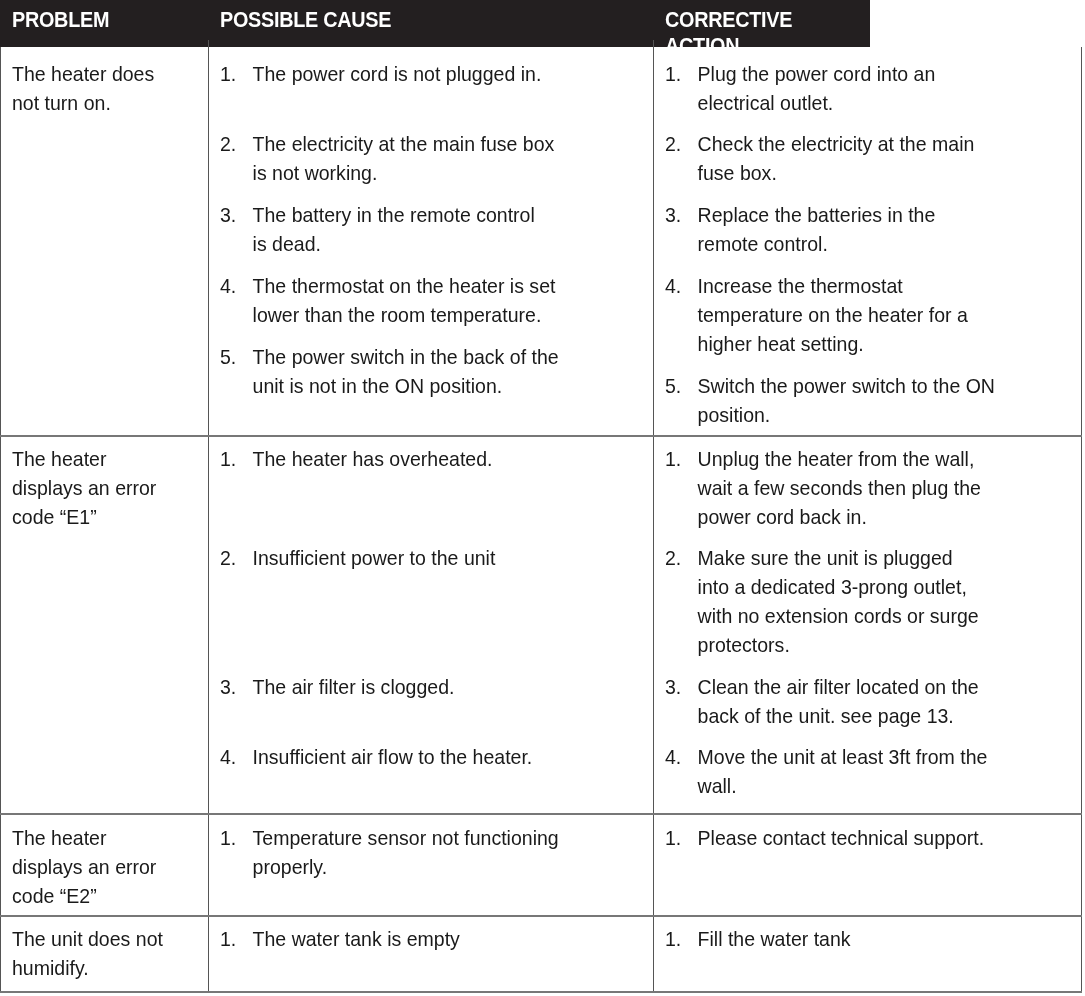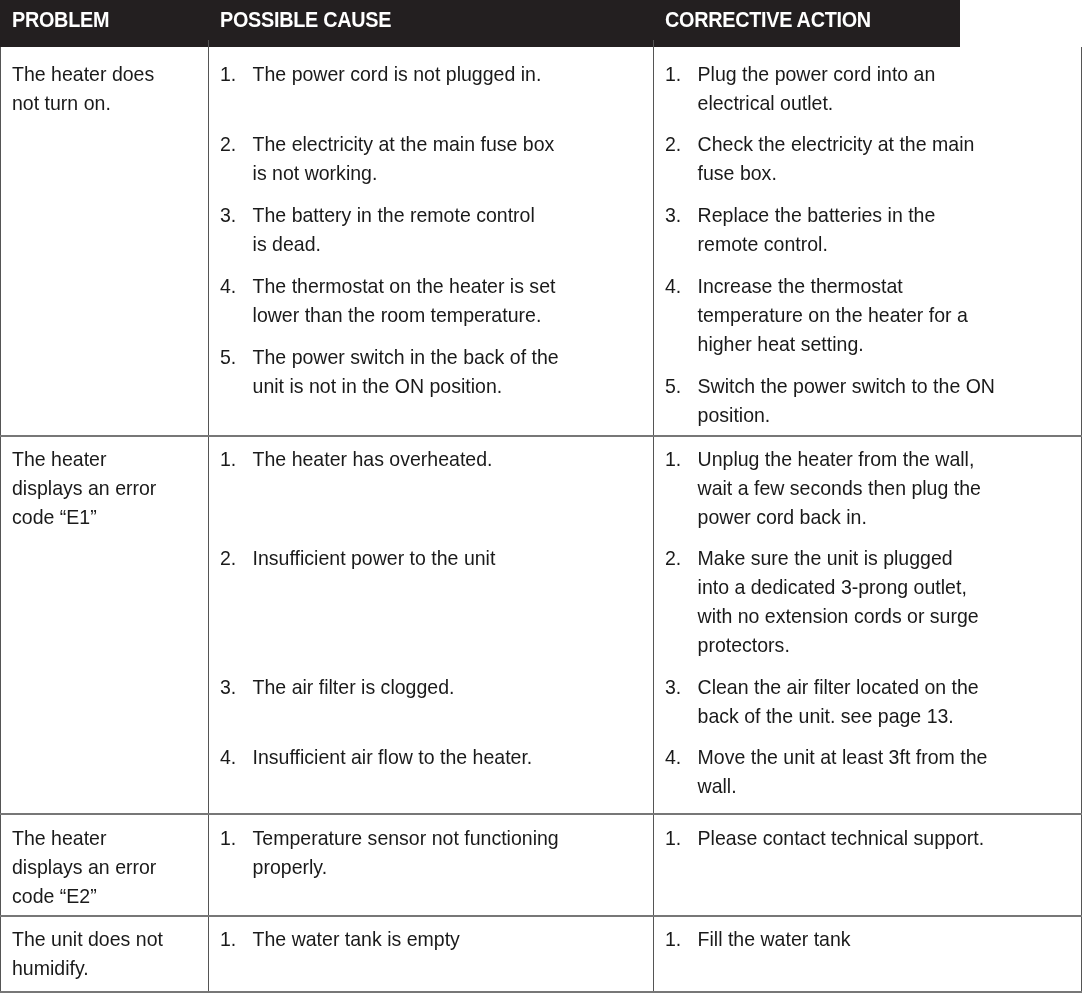--- a/index.html
+++ b/index.html
@@ -1,17 +1,17 @@
 <!DOCTYPE html>
 <html><head>
   <meta charset="utf-8">
   <style>
     html, body { margin: 0; padding: 0; background: #ffffff; }
     body { width: 1085px; height: 996px; overflow: hidden; font-family: "Liberation Sans", "DejaVu Sans", sans-serif; color: #1a1a1a; }
-    .hdr { position: absolute; left: 0; top: 0; width: 960px; height: 47px; background: #231f20; }
+    .hdr { position: absolute; left: 0; top: 0; width: 870px; height: 47px; background: #231f20; }
     .hdr span { position: absolute; top: 7px; color: #fff; font-weight: bold; font-size: 22px; letter-spacing: -0.3px; transform: scaleX(0.9); transform-origin: left; }
     .vline { position: absolute; width: 1px; background: #555; }
     .hline { position: absolute; left: 0; width: 1082px; height: 2px; background: #777; }
     .cell { position: absolute; font-size: 21px; line-height: 29px; font-weight: 500; transform: scaleX(0.93); transform-origin: left; white-space: nowrap; }
     .item { position: absolute; font-size: 21px; line-height: 29px; transform: scaleX(0.93); transform-origin: left; white-space: nowrap; }
     .num { position: absolute; left: 0; }
     .txt { position: absolute; left: 35px; }
   </style>
 </head>
 <body>

